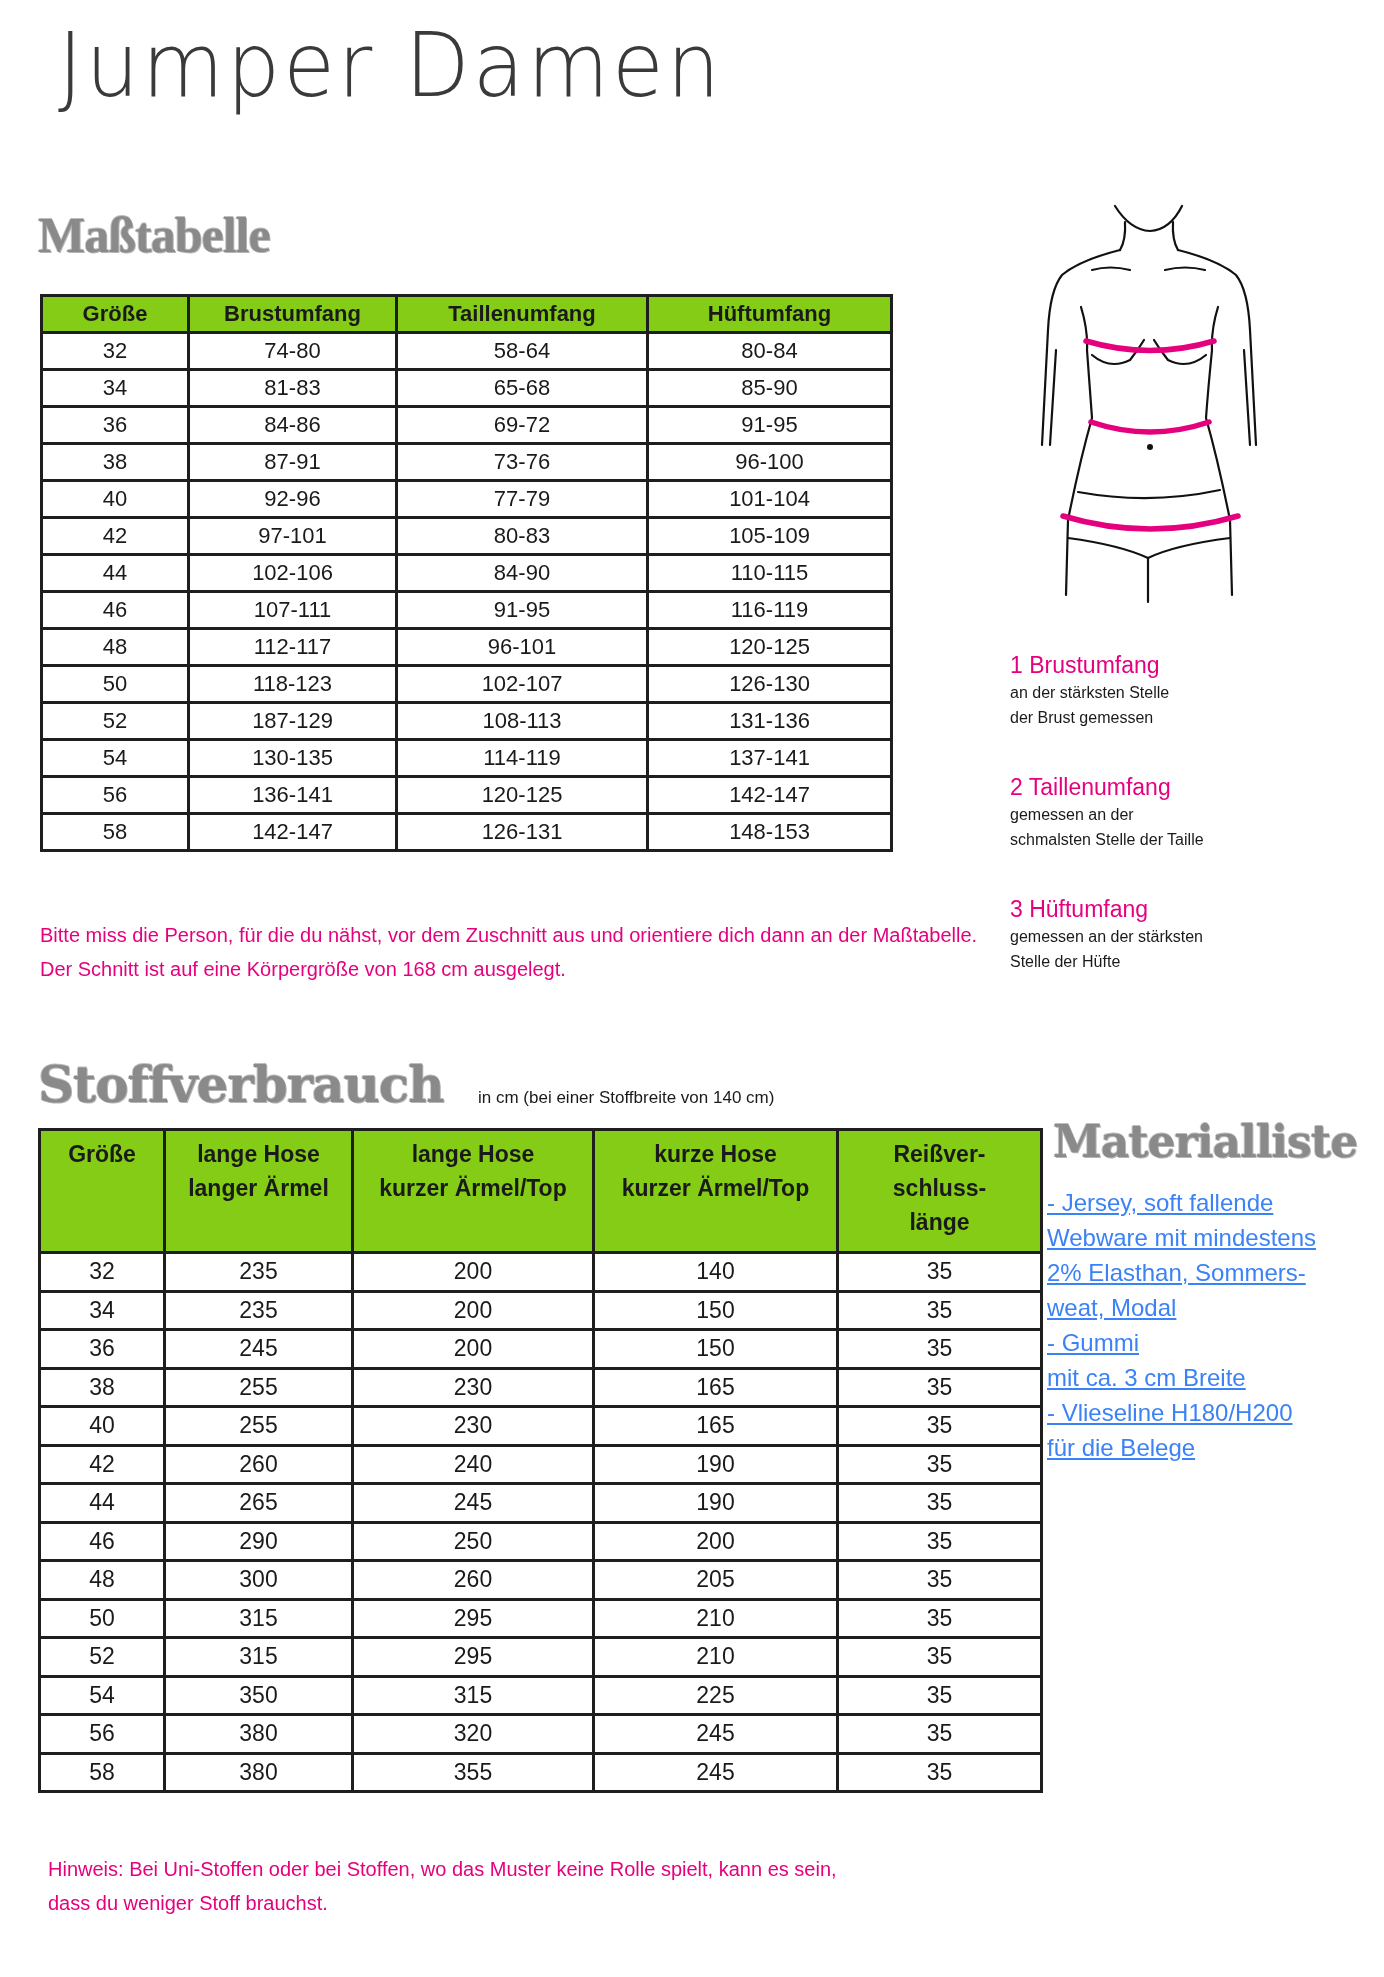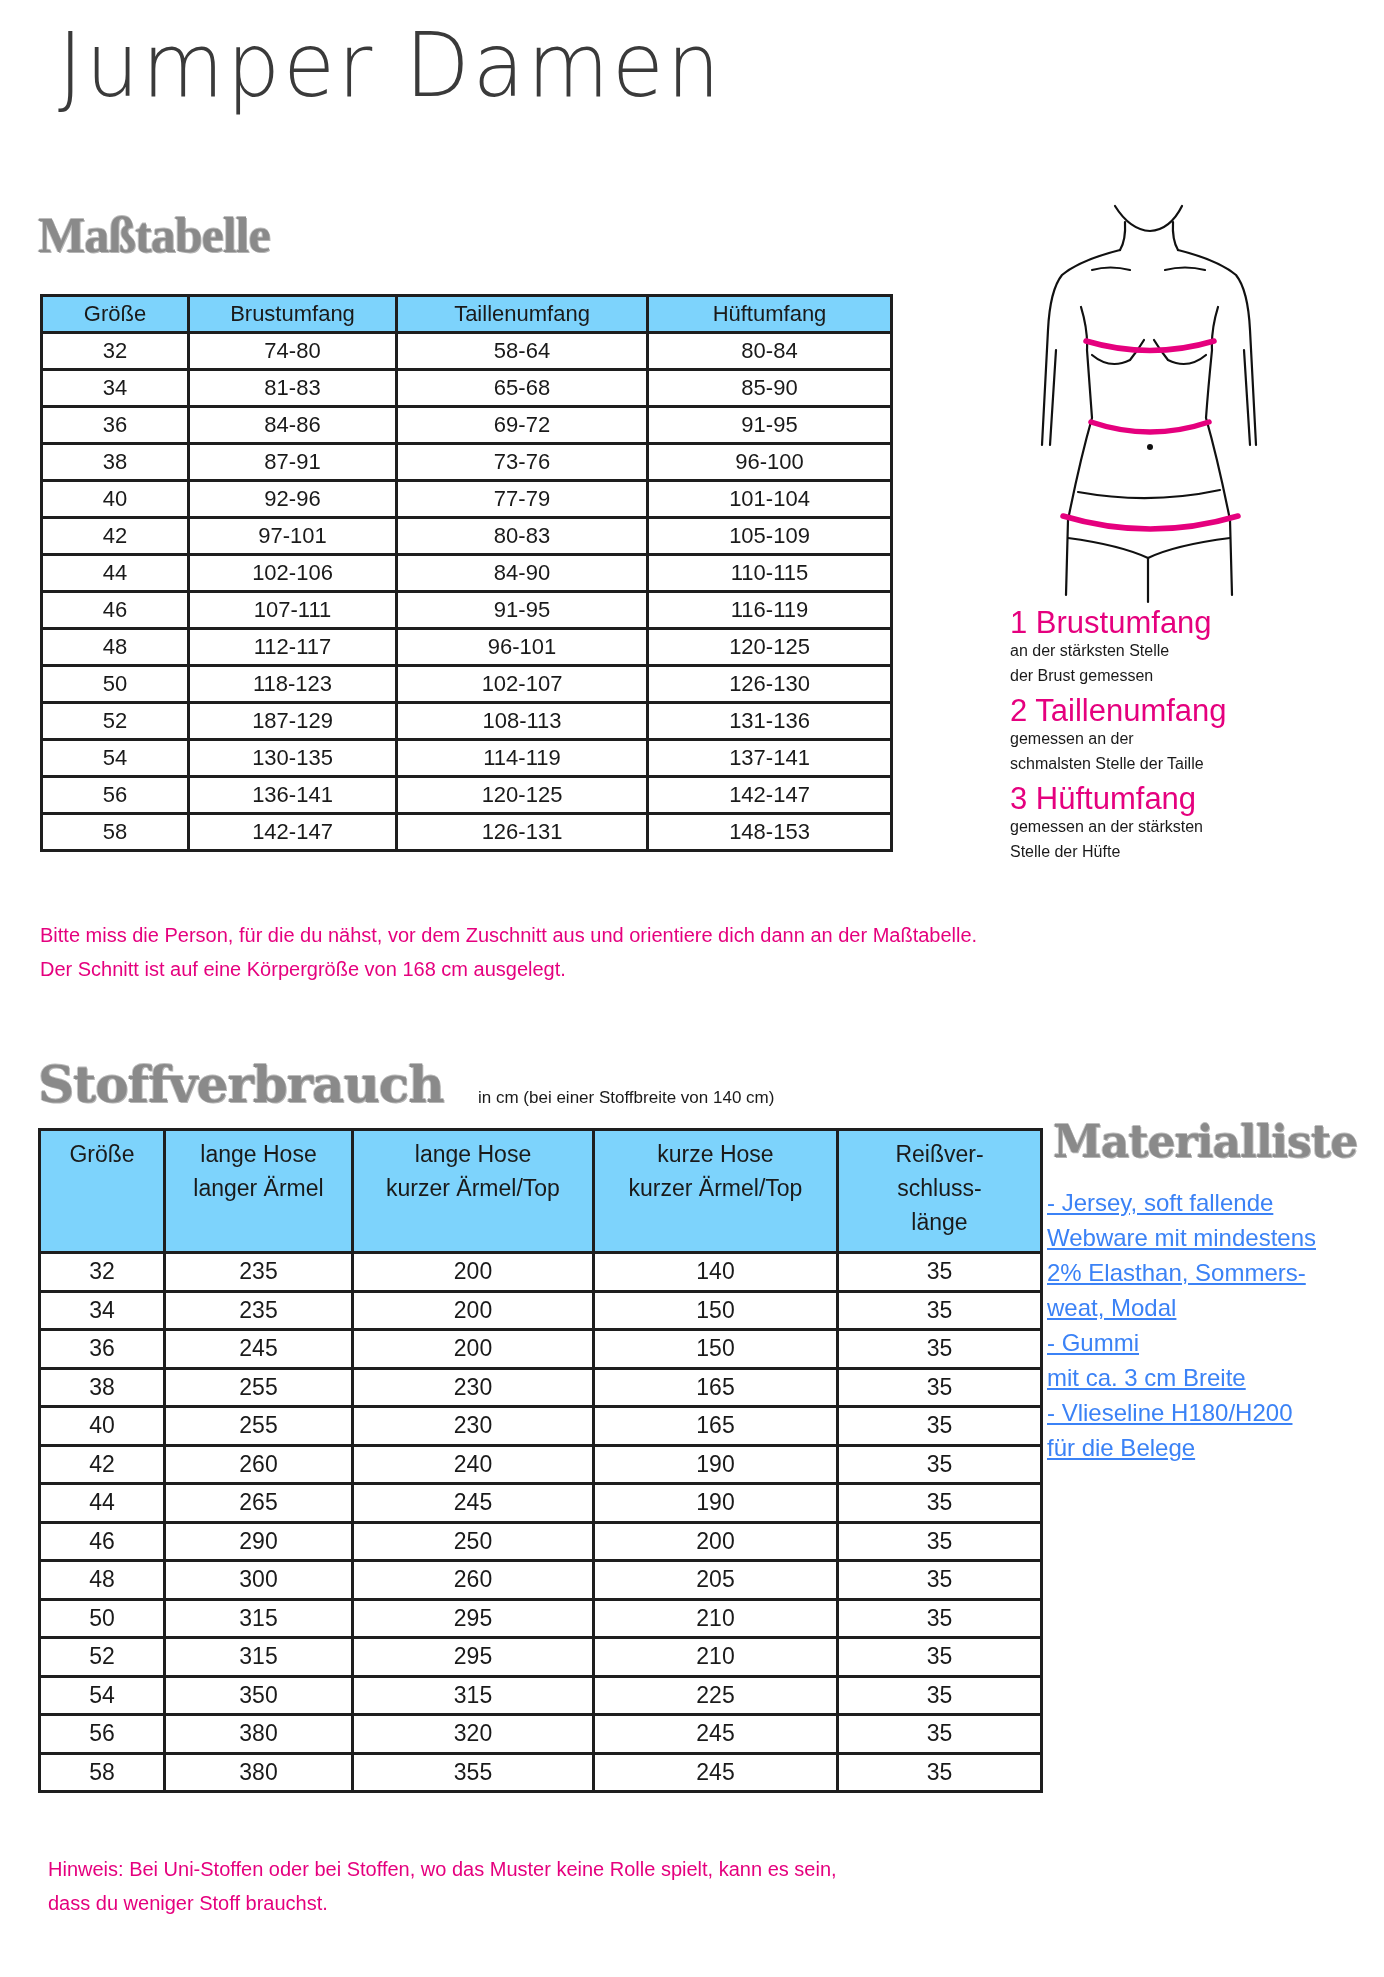--- a/index.html
+++ b/index.html
@@ -8,35 +8,35 @@
   .title { left:58px; top:24px; font-family:"DejaVu Sans", sans-serif; font-weight:200; font-size:84px; color:#3a3a3a; letter-spacing:3px; line-height:1; transform:scaleY(1.05); }
   .script-head { font-family:"DejaVu Serif", serif; font-weight:bold; color:#8a8a8a; letter-spacing:-1px; line-height:1;
     text-shadow: 1px 1px 0 #b5b5b5, -1px 0 0 #c8c8c8, 0 -1px 0 #bdbdbd; }
   .h-mass { left:38px; top:210px; font-size:50px;font-family:Liberation Serif, serif; }
   .h-stoff { left:38px; top:1060px; font-size:50px; }
   .h-mat { left:1053px; top:1120px; font-size:44px; }
   .sub-stoff { left:478px; top:1088px; font-size:17px; color:#1a1a1a; }
 
   table.grid { position:absolute; border-collapse:collapse; font-family:"Liberation Sans", sans-serif; table-layout:fixed; }
   table.grid th, table.grid td { border:3px solid #1e1e1e; text-align:center; padding:0; }
-  table.grid th { background:#7dd3fc; color:#1a1a1a; font-weight:normal; }
+  table.grid th { background:#84cc16; color:#1a1a1a; font-weight:bold; }
   table.grid td { background:#fff; color:#1a1a1a; }
 
   #t1 { left:40px; top:294px; width:850px; }
   #t1 th { height:34px; font-size:22px; }
   #t1 td { height:34px; font-size:22px; }
 
   #t2 { left:38px; top:1128px; width:1002px; }
   #t2 th { height:114px; font-size:23px; line-height:34px; vertical-align:top; padding-top:6px; }
   #t2 td { height:35.5px; font-size:23px; }
   .note1 { left:40px; top:918px; font-size:20px; line-height:34px; color:#e5007e; }
   .note2 { left:48px; top:1852px; font-size:20px; line-height:34px; color:#e5007e; }
 
   .legend { left:1010px; top:608px; }
-  .legend .lg-title { font-size:31px; color:#e5007e; line-height:30px; }
+  .legend .lg-title { font-size:23px; color:#e5007e; line-height:30px;margin-top:42px; }
   .legend .lg-desc { font-size:16px; color:#1a1a1a; line-height:25px; }
   .legend .lg-item { margin-bottom:8px; }
 
   .mat-list { left:1047px; top:1185px; font-size:24px; line-height:35px; color:#3b82f6;text-decoration:underline; }
   .figure { left:1000px; top:180px; width:300px; height:440px; }
 </style>
 </head>
 <body>
 
 <div class="abs title">Jumper Damen</div>

